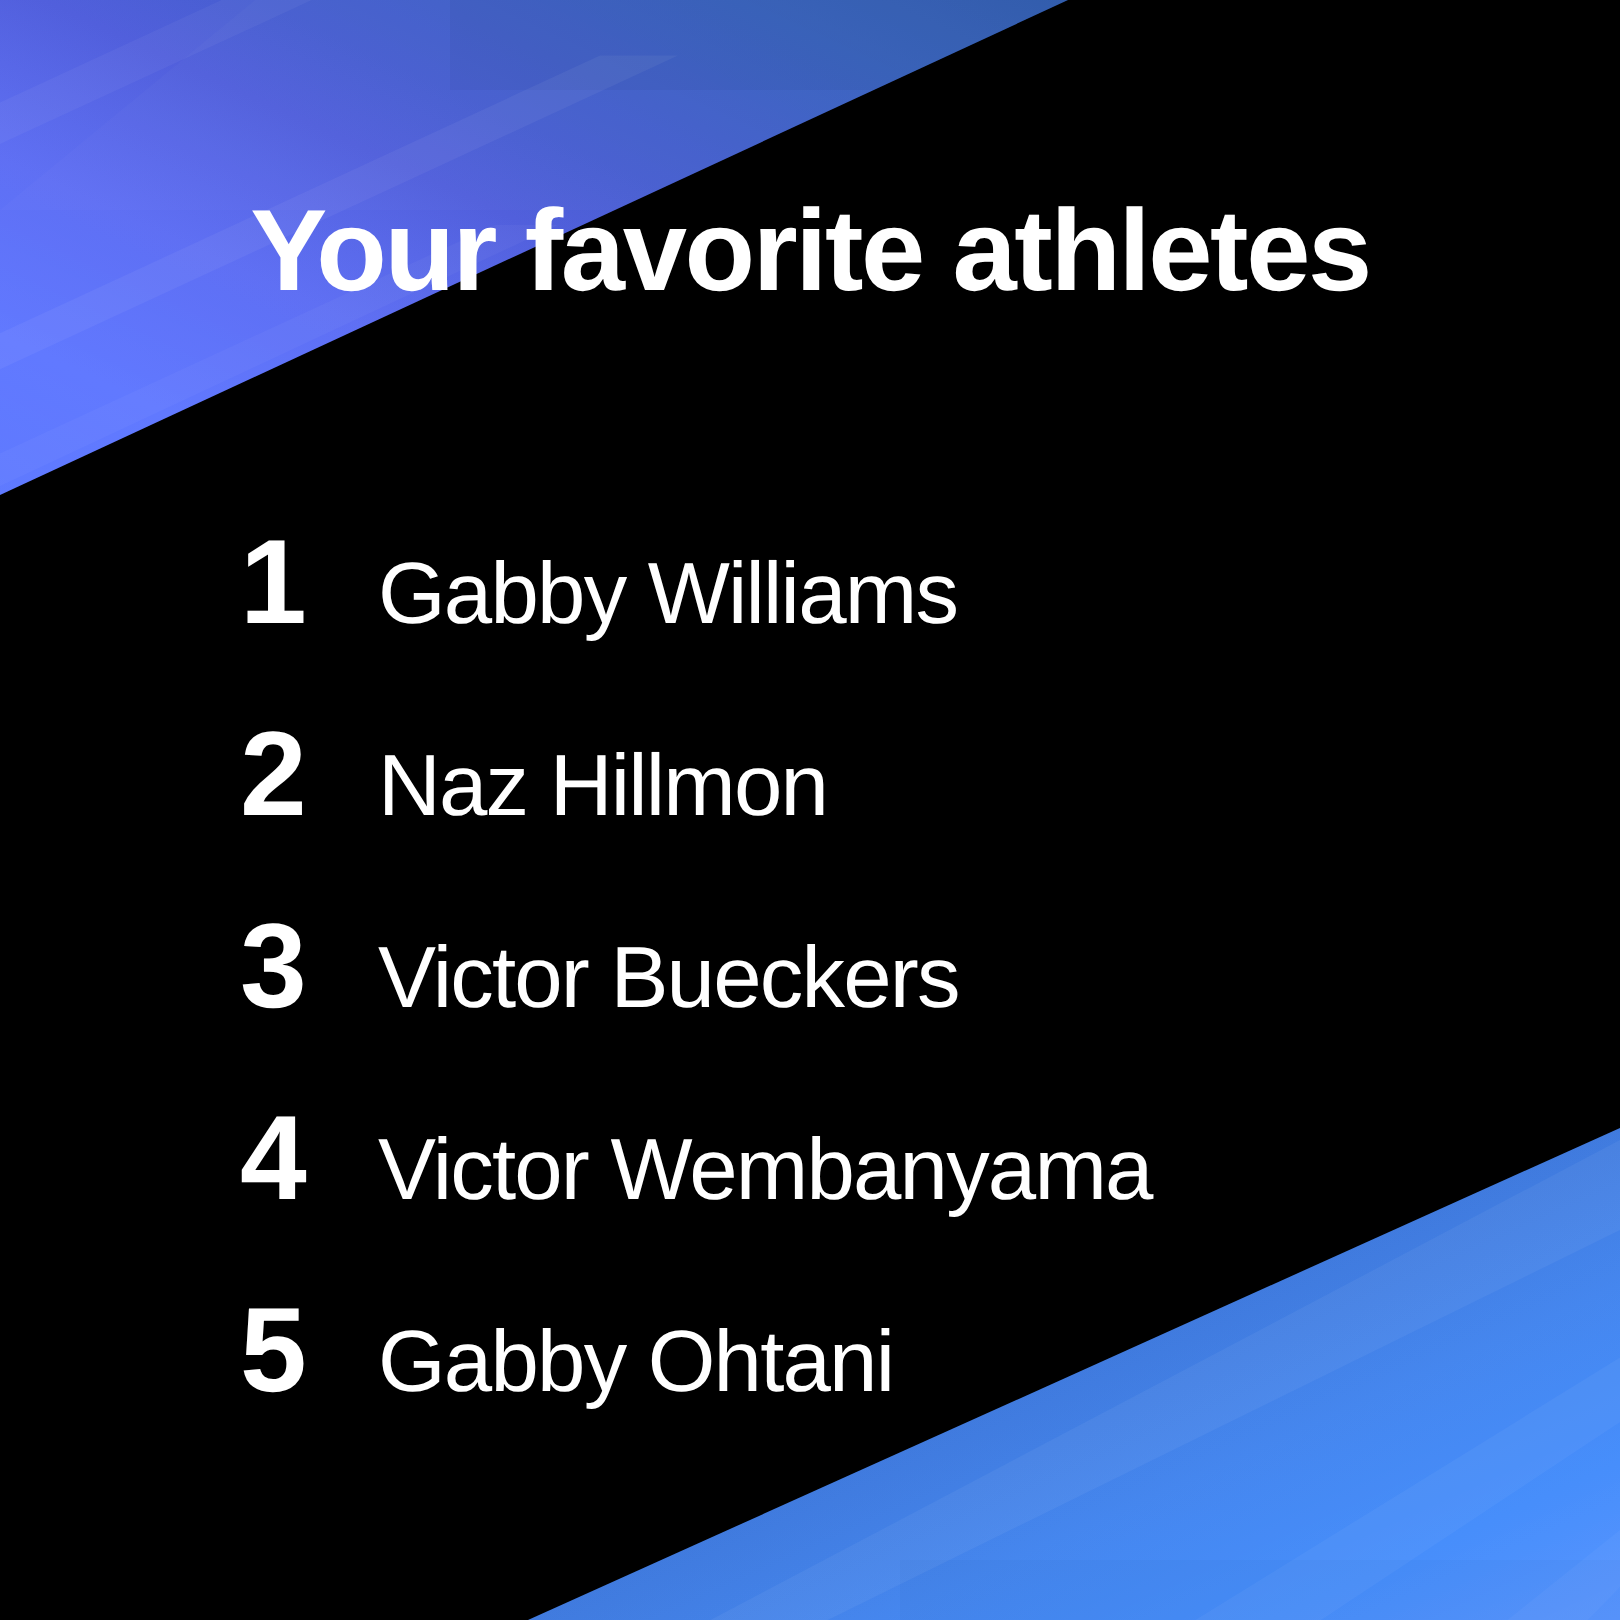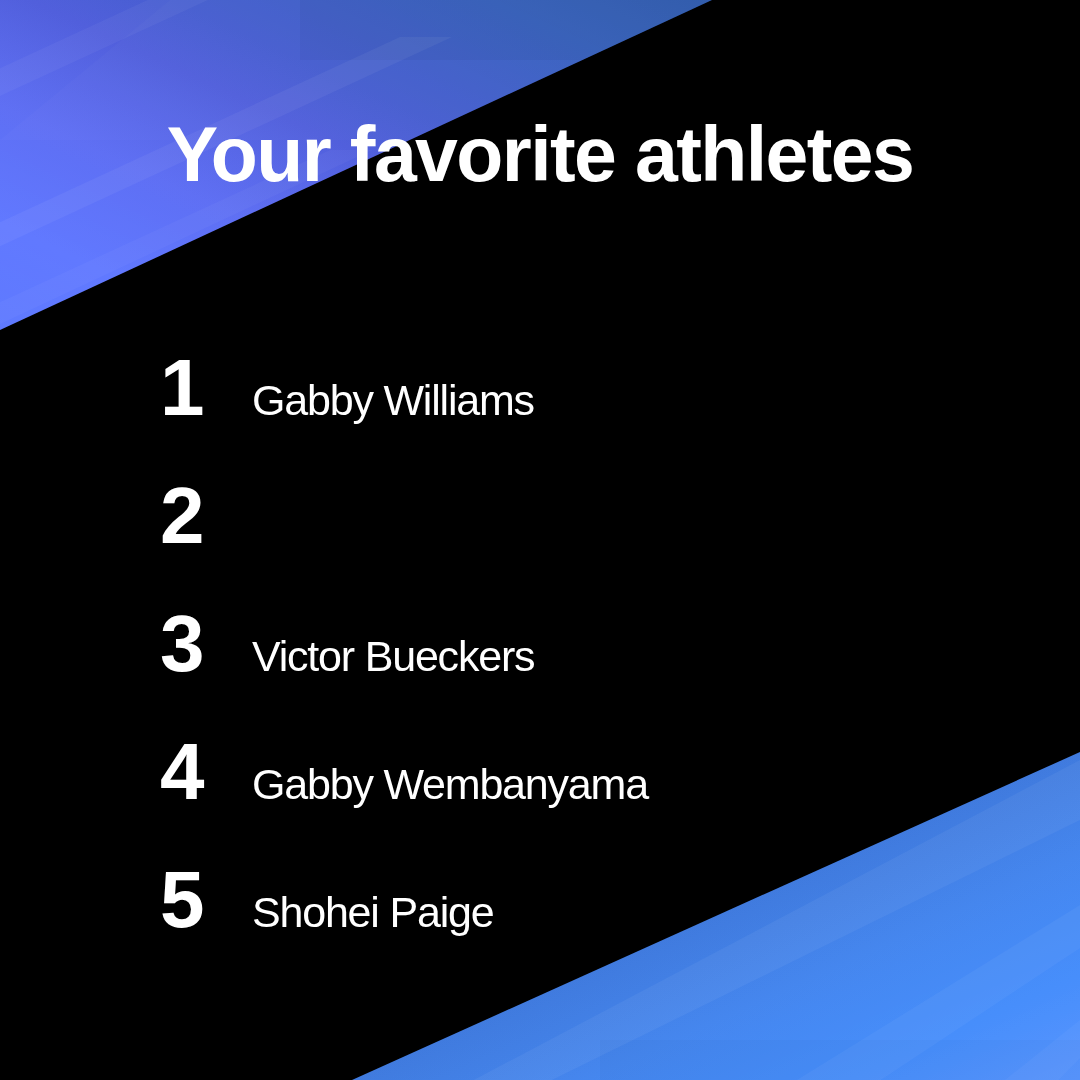--- a/index.html
+++ b/index.html
@@ -24,21 +24,21 @@
     inset: 0;
     width: 1080px;
     height: 1080px;
     pointer-events: none;
   }
 
   
   .title-block {
     position: absolute;
     left: 0;
-    top: 115px;
+    top: 128px;
     width: 1080px;
     text-align: center;
     z-index: 5;
   }
 
   .title-line {
     display: block;
     color: #ffffff;
     font-size: 77px;
     line-height: 79px;
@@ -69,21 +69,21 @@
     color: #ffffff;
     font-size: 80px;
     line-height: 80px;
     font-weight: 700;
     letter-spacing: -1px;
   }
 
   .athlete-name {
     display: inline-block;
     color: #ffffff;
-    font-size: 43px;
+    font-size: 58px;
     line-height: 80px;
     font-weight: 400;
     letter-spacing: -1.2px;
     white-space: nowrap;
   }
 </style>
 </head>
 <body>
 
 <div id="poster">
@@ -162,32 +162,33 @@
 
   <div class="list">
 
     <div class="list-item">
       <span class="rank">1</span>
       <span class="athlete-name">Gabby Williams</span>
     </div>
 
     <div class="list-item">
       <span class="rank">2</span>
+      <span class="athlete-name">Naz Hillmon</span>
     </div>
 
     <div class="list-item">
       <span class="rank">3</span>
       <span class="athlete-name">Victor Bueckers</span>
     </div>
 
     <div class="list-item">
       <span class="rank">4</span>
-      <span class="athlete-name">Gabby Wembanyama</span>
+      <span class="athlete-name">Victor Wembanyama</span>
     </div>
 
     <div class="list-item">
       <span class="rank">5</span>
-      <span class="athlete-name">Shohei Paige</span>
+      <span class="athlete-name">Gabby Ohtani</span>
     </div>
 
   </div>
 
 </div>
 
 </body></html>

